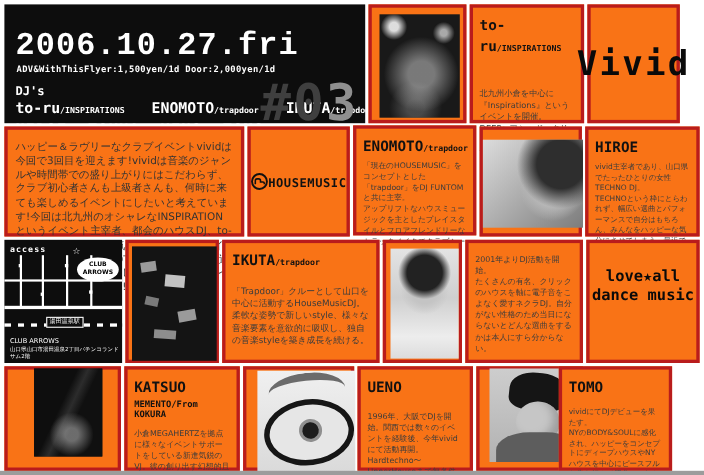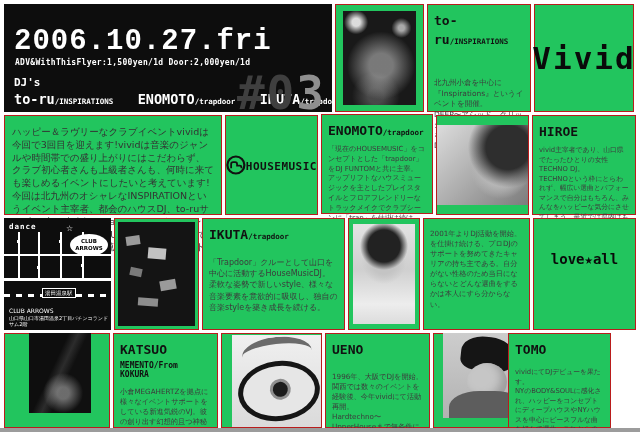--- a/index.html
+++ b/index.html
@@ -1,19 +1,19 @@
 <!DOCTYPE html>
 <html><head>
 <meta charset="utf-8">
 <style>
   html,body{margin:0;padding:0;background:#e8e8e8;}
   #flyer{position:relative;width:640px;height:432px;background:#ffffff;
          font-family:"DejaVu Sans",sans-serif;overflow:hidden;
          outline:1px solid #cccccc;}
-  .cell{position:absolute;box-sizing:border-box;background:#22c55e;border:1px solid #b91c1c;}
+  .cell{position:absolute;box-sizing:border-box;background:#f97316;border:3px solid #b91c1c;}
   .blackcell{position:absolute;box-sizing:border-box;background:#0d0d0d;color:#fff;}
   .px{font-family:"DejaVu Sans Mono",monospace;font-weight:bold;}
 
   
   .hdr-date{font-size:29px;letter-spacing:1px;line-height:1;margin:23px 0 2px 10px;font-family:Liberation Mono, monospace;}
   .hdr-venue{font-size:12.5px;letter-spacing:0;margin:2px 0 0 10px;}
   .hdr-price{font-size:8px;margin:2px 0 0 11px;letter-spacing:.3px;}
   .hdr-djs{font-size:11px;margin:9px 0 0 10px;}
   .hdr-line{margin:2px 0 0 10px;font-size:13.5px;white-space:pre;}
   .hdr-line .crew{font-size:7.5px;}
@@ -31,21 +31,21 @@
   .pcrew2{display:block;font-family:"DejaVu Sans Mono",monospace;font-weight:bold;font-size:8px;color:#111;margin-top:3px;}
   .pbio{padding:6px 6px 0 6px;font-size:7.5px;line-height:1.4;color:#3c3c3c;
         white-space:pre-line;overflow:hidden;}
   .intro-text{padding:10px 7px;font-size:9.5px;line-height:1.35;color:#333;}
 
   
   .vivid-cell{display:flex;align-items:center;justify-content:center;}
   .vivid-logo{font-size:31px;letter-spacing:2px;color:#0a0a0a;}
   .hm-cell{display:flex;flex-direction:row;align-items:center;justify-content:center;}
   .hm-text{font-size:11px;letter-spacing:.5px;color:#111;margin-top:3px;}
-  .love-cell{display:flex;flex-direction:column;align-items:center;padding-top:32px;}
+  .love-cell{display:flex;flex-direction:column;align-items:center;padding-top:22px;}
   .love-line{font-size:14px;line-height:1.25;color:#0a0a0a;}
 
   
   .map-label{position:absolute;left:5px;top:4px;font-size:7.5px;letter-spacing:1px;color:#fff;}
   .map-road{position:absolute;background:#fff;}
   .map-dot{position:absolute;width:3px;height:3px;background:#fff;}
   .map-oval{position:absolute;background:#fff;border-radius:50%;color:#000;
             font-size:5.5px;font-weight:bold;text-align:center;line-height:1.2;
             display:flex;align-items:center;justify-content:center;}
   .map-star{position:absolute;color:#fff;font-size:8px;}
@@ -115,21 +115,21 @@
   <div class="cell" style="left:335px;top:4px;width:89px;height:108px;">
     <div class="photo ph-night" style="left:7px;top:6px;width:73px;height:94px;"></div>
   </div>
 
   <div class="cell" style="left:427px;top:4px;width:104px;height:108px;">
     <div class="phead"><span class="pname">to-ru</span><span class="pcrew">/INSPIRATIONS</span></div>
     <div class="pbio" style="margin-top:24px;">北九州小倉を中心に『Inspirations』というイベントを開催。
 DEEP〜アシッド、クリックのハウスを軸に電子音をこよなく愛すネクラDJ。</div>
   </div>
 
-  <div class="cell vivid-cell" style="left:534px;top:4px;width:100px;height:108px;">
+  <div class="cell vivid-cell" style="left:534px;top:4px;width:84px;height:108px;">
     <div class="px vivid-logo">Vivid</div>
   </div>
 
   <div class="cell" style="left:4px;top:115px;width:218px;height:100px;">
     <div class="intro-text">ハッピー＆ラヴリーなクラブイベントvividは今回で3回目を迎えます!vividは音楽のジャンルや時間帯での盛り上がりにはこだわらず、クラブ初心者さんも上級者さんも、何時に来ても楽しめるイベントにしたいと考えています!今回は北九州のオシャレなINSPIRATIONというイベント主宰者、都会のハウスDJ、to-ruサン!山口市で大人気のtrapdoorというイベントからDJ ENOMOTO&amp;IKUTAサンをお迎えして県内ではめずらしい、朝まで遊べるイベントをしちゃいます!</div>
   </div>
 
   <div class="cell hm-cell" style="left:225px;top:115px;width:93px;height:100px;">
     <svg class="hm-ring" viewBox="0 0 100 100">
       <circle cx="50" cy="50" r="43" fill="none" stroke="#111" stroke-width="11"></circle>
@@ -148,21 +148,21 @@
     <div class="photo ph-eat" style="left:0px;top:9px;width:91px;height:80px;"></div>
   </div>
 
   <div class="cell" style="left:532px;top:115px;width:104px;height:100px;">
     <div class="phead"><span class="pname">HIROE</span></div>
     <div class="pbio" style="font-size:6.8px;">vivid主宰者であり、山口県でたったひとりの女性TECHNO DJ。
 TECHNOという枠にとらわれず、幅広い選曲とパフォーマンスで自分はもちろん、みんなをハッピーな気分にさせてしまう。最近では県内はもちろん、山口を飛び越え県外の様々なパーティー、イベントにて大活躍中!!</div>
   </div>
 
   <div class="blackcell" style="left:4px;top:218px;width:107px;height:112px;">
-    <div class="px map-label">dance</div>
+    <div class="px map-label">access</div>
 
     <div class="map-road" style="left:14px;top:14px;width:2px;height:48px;"></div>
     <div class="map-road" style="left:34px;top:14px;width:2px;height:48px;"></div>
     <div class="map-road" style="left:56px;top:14px;width:2px;height:48px;"></div>
     <div class="map-road" style="left:78px;top:14px;width:2px;height:48px;"></div>
     <div class="map-road" style="left:0px;top:36px;width:107px;height:2px;"></div>
     <div class="map-road" style="left:0px;top:60px;width:107px;height:3px;"></div>
 
     <div style="position:absolute;left:0;top:76px;width:107px;height:3px;background:repeating-linear-gradient(90deg,#fff 0 6px,#0d0d0d 6px 12px);"></div>
 
@@ -194,25 +194,26 @@
     <div class="pbio" style="font-size:8px;margin-top:8px;">「Trapdoor」クルーとして山口を中心に活動するHouseMusicDJ。
 柔軟な姿勢で新しいstyle、様々な音楽要素を意欲的に吸収し、独自の音楽styleを築き成長を続ける。</div>
   </div>
 
   <div class="cell" style="left:348px;top:218px;width:72px;height:112px;">
     <div class="photo ph-guy" style="left:4px;top:5px;width:62px;height:100px;"></div>
   </div>
 
   <div class="cell" style="left:423px;top:218px;width:107px;height:112px;">
     <div class="pbio" style="font-size:7.2px;margin-top:4px;">2001年よりDJ活動を開始。
-を仕掛け続ける、プロDJのサポートを努めてきたキャリアの持ち主である。自分がない性格のため当日にならないとどんな選曲をするかは本人にすら分からない。</div>
+たくさんの有名、クリックのハウスを軸に電子音をこよなく愛すネクラDJ。自分がない性格のため当日にならないとどんな選曲をするかは本人にすら分からない。</div>
   </div>
 
   <div class="cell love-cell" style="left:533px;top:218px;width:103px;height:112px;">
     <div class="px love-line">love★all</div>
+    <div class="px love-line">dance music</div>
   </div>
 
   <div class="cell" style="left:4px;top:333px;width:106px;height:95px;">
     <div class="photo ph-gear" style="left:24px;top:-1px;width:62px;height:80px;"></div>
   </div>
 
   <div class="cell" style="left:113px;top:333px;width:105px;height:95px;">
     <div class="phead">
       <span class="pname">KATSUO</span>
       <span class="pcrew2">MEMENTO/From KOKURA</span>

